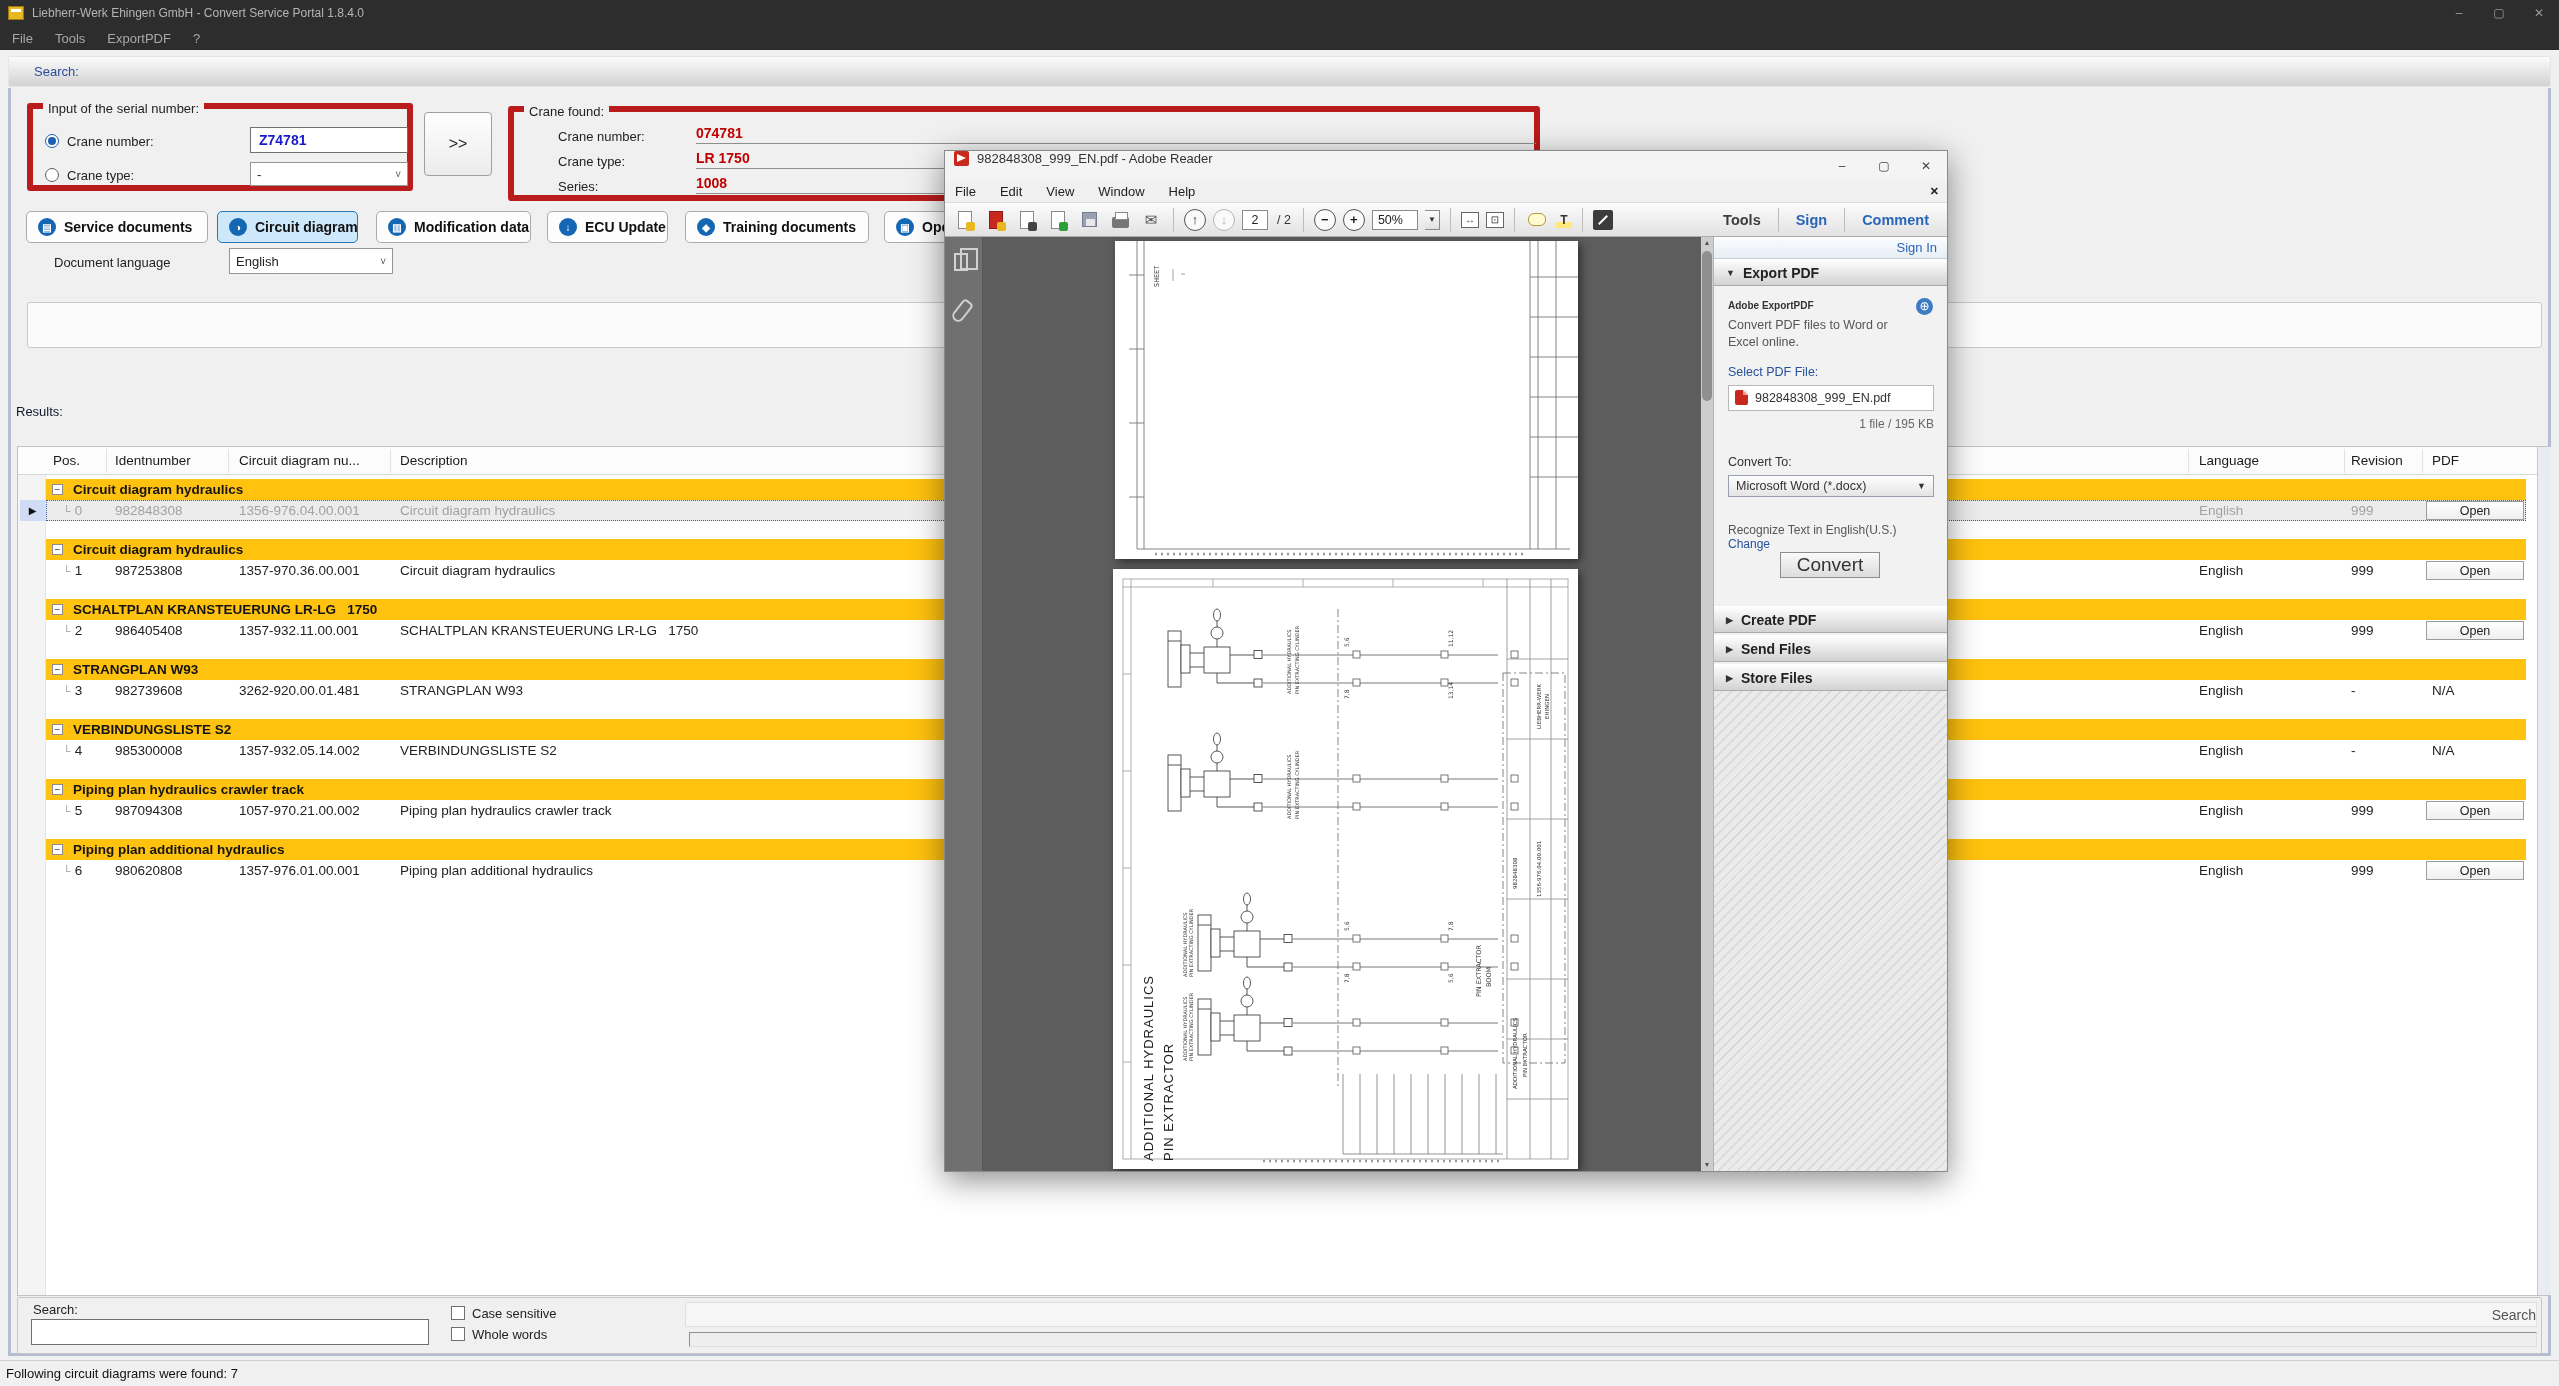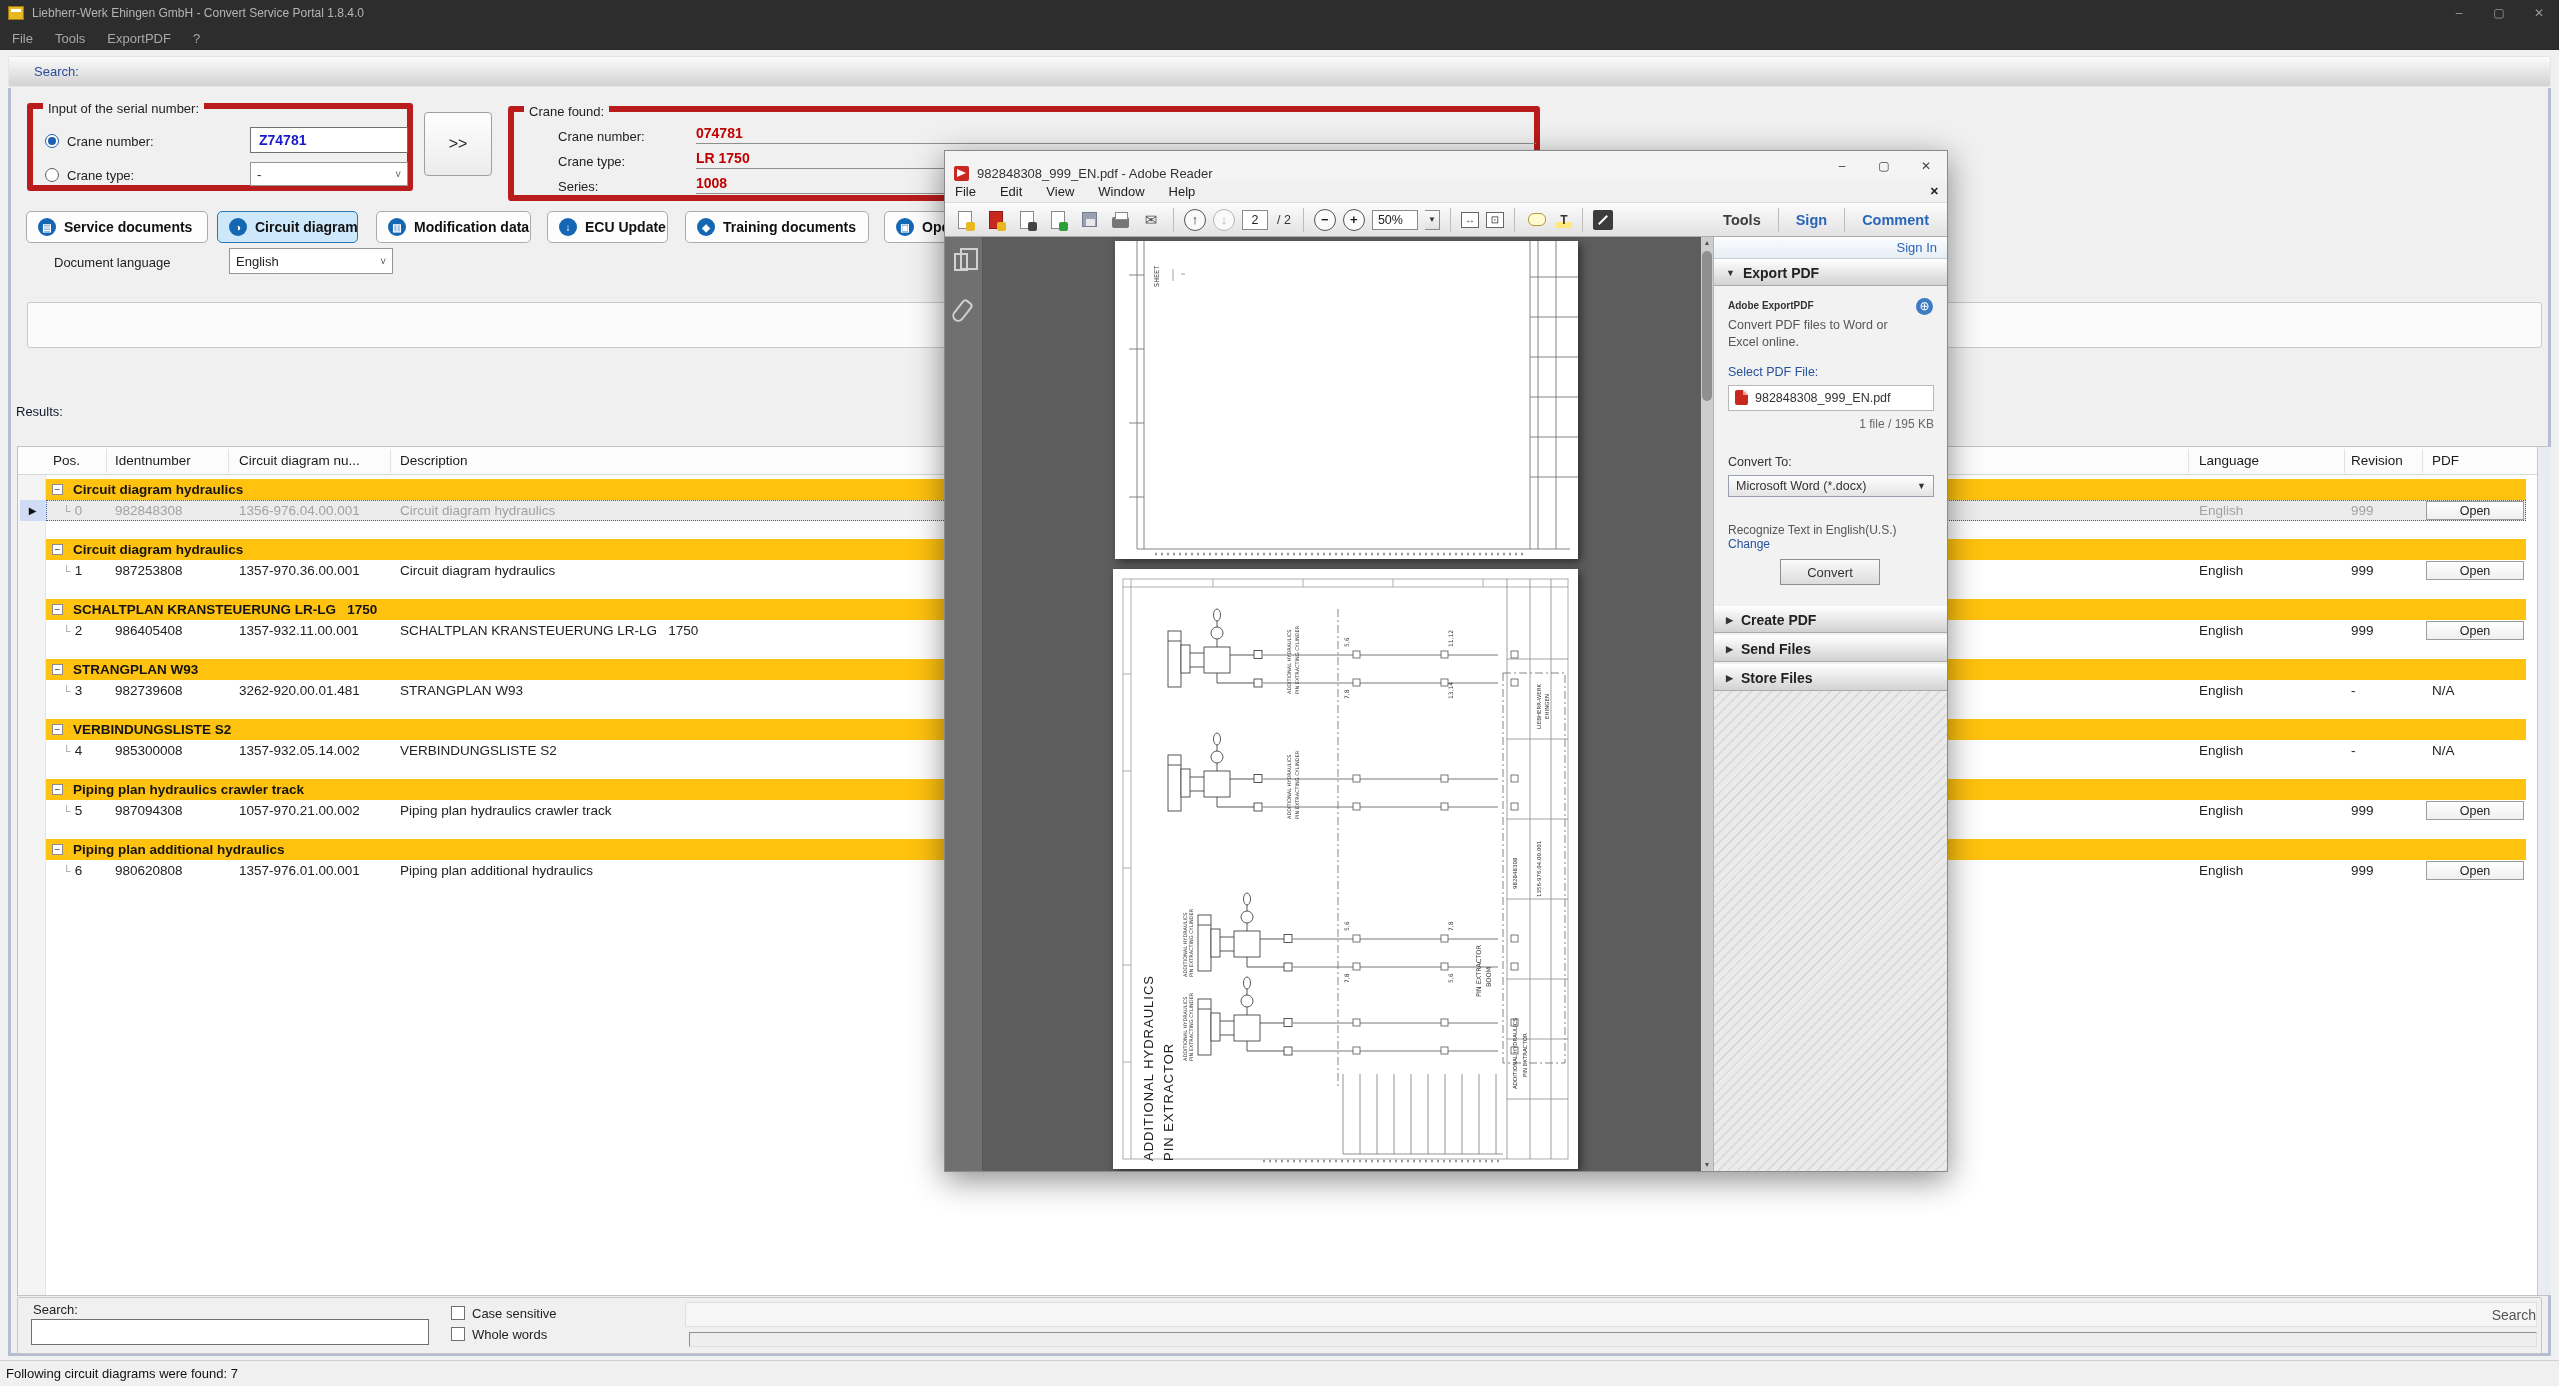--- a/index.html
+++ b/index.html
@@ -61,21 +61,21 @@
   .openbtn{position:absolute;left:2380px;top:1px;width:98px;height:19px;background:linear-gradient(#fff,#efefef);border:1px solid #9c9c9c;border-radius:0;font-size:12.5px;color:#222;font-family:inherit}
   #tsb{position:absolute;left:2519px;top:0;width:14px;height:100%;background:#e9edf3;border-left:1px solid #c5cbd6}
   
   #bottompanel{position:absolute;left:17px;top:1297px;width:2525px;height:57px;border:1px solid #c6c6c6;border-radius:2px;background:#f0f0f0}
   .cb{position:absolute;width:14px;height:14px;background:#fff;border:1px solid #6f6f6f}
   #bigsearch{position:absolute;left:667px;top:4px;width:1852px;height:25px;background:#f6f6f6;border:1px solid #e0e0e0;display:flex;align-items:center;justify-content:flex-end;font-size:14px;color:#555}
   #insetbar{position:absolute;left:671px;top:34px;width:1848px;height:15px;background:#eee;border:1px solid;border-color:#8f8f8f #dedede #dedede #8f8f8f}
   #statusbar{position:absolute;left:0;top:1360px;width:2559px;height:26px;background:#f0f0f0;border-top:1px solid #cfcfcf;font-size:13px;color:#111;display:flex;align-items:center;padding-left:6px}
   
   #adobe{position:absolute;left:944px;top:150px;width:1004px;height:1022px;background:#e9e9e9;border:1px solid #8a8a8a;box-shadow:0 8px 30px rgba(0,0,0,.45);z-index:20}
-  #a-title{position:absolute;left:0;top:0;width:100%;height:30px;background:#f4f4f4;display:flex;align-items:flex-end}
+  #a-title{position:absolute;left:0;top:0;width:100%;height:30px;background:#f4f4f4;display:flex;align-items:flex-start}
   #a-title .pdficon{width:15px;height:15px;margin:0 8px 0 9px;background:#c9281e;border-radius:2px;position:relative}
   #a-title .pdficon::after{content:"";position:absolute;left:3px;top:3px;border-left:9px solid #fff;border-top:4px solid transparent;border-bottom:4px solid transparent}
   #a-title .t{font-size:13px;color:#333}
   #a-title .winbtn{color:#444;width:42px}
   #a-menu{position:absolute;left:0;top:30px;width:100%;height:22px;background:#f0f0f0;border-bottom:1px solid #ddd;display:flex;align-items:center;gap:24px;padding-left:10px;font-size:13px;color:#222}
   #a-menu .docclose{margin-left:auto;margin-right:8px;font-weight:bold;font-size:11px;color:#222}
   #a-tools{position:absolute;left:0;top:52px;width:100%;height:34px;background:linear-gradient(#fcfcfc,#e2e2e2);border-bottom:1px solid #ababab;display:flex;align-items:center;padding:0 8px;gap:7px}
   .tsep{width:1px;height:24px;background:#bcbcbc;margin:0 3px}
   .ticon{width:24px;height:24px;display:flex;align-items:center;justify-content:center;position:relative}
   .doc{width:14px;height:18px;background:#fff;border:1px solid #8a8a8a;position:relative}
@@ -125,21 +125,21 @@
   .filebox{margin-top:6px;width:206px;height:26px;background:#fff;border:1px solid #b7b7b7;display:flex;align-items:center;gap:7px;padding-left:6px}
   .fpdf{width:13px;height:15px;background:#c9281e;border-radius:2px;position:relative}
   .fpdf::after{content:"";position:absolute;right:0;top:0;border-top:5px solid #f2f2f2;border-left:5px solid #e98}
   .filebox .fname{font-size:12.5px;color:#333}
   .finfo{margin-top:6px;width:206px;text-align:right;font-size:12px;color:#666}
   .cvt-lbl{margin-top:24px;font-size:12.5px;color:#333}
   .cvtsel{margin-top:6px;width:206px;height:22px;background:linear-gradient(#fefefe,#e4e4e4);border:1px solid #98a0ac;display:flex;align-items:center;padding-left:7px;font-size:12.5px;color:#333;position:relative}
   .cvtsel .chev{position:absolute;right:7px;font-size:9px;color:#333}
   .recog{margin-top:26px;font-size:12px;color:#555}
   .change{font-size:12px;color:#26519b}
-  .cvtbtn{position:absolute;left:66px;top:273px;width:100px;height:26px;background:linear-gradient(#fafafa,#dcdcdc);border:1px solid #8e8e8e;font-size:13px;color:#333;font-family:inherit}
+  .cvtbtn{position:absolute;left:66px;top:266px;width:100px;height:26px;background:linear-gradient(#fafafa,#dcdcdc);border:1px solid #8e8e8e;font-size:19px;color:#333;font-family:inherit}
   #a-hatch{flex:1;background:repeating-linear-gradient(135deg,#ebebeb 0 5px,#dcdcdc 5px 7px)}
   
   .bigtitle{position:absolute;left:28px;top:440px;height:152px;display:flex;gap:5px}
   .bigtitle span{writing-mode:vertical-rl;transform:rotate(180deg);font-size:13px;color:#222;letter-spacing:1px;white-space:nowrap}
   svg text{font-family:"DejaVu Sans",sans-serif;fill:#333}
 </style>
 </head>
 <body>
 
 <div id="root">

